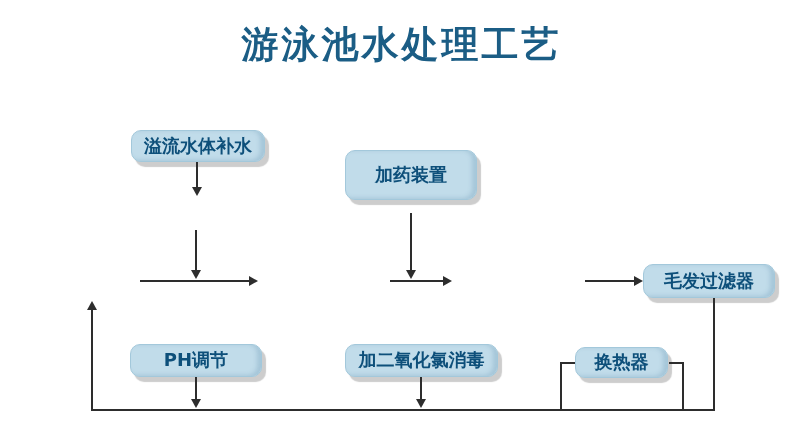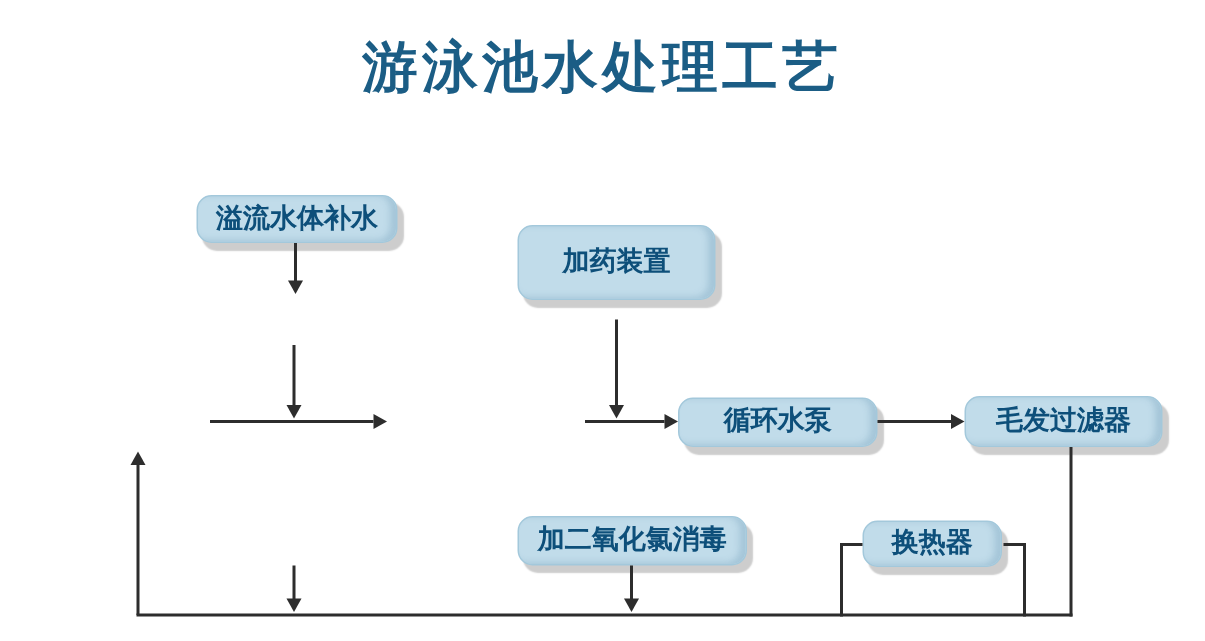--- a/index.html
+++ b/index.html
@@ -39,28 +39,28 @@
     <span>溢流水体补水</span>
   </div>
 
 
 
 
   <div class="node" style="left:345px;top:150px;width:132px;height:50px">
     <span>加药装置</span>
   </div>
 
-  <div class="node" style="left:452px;top:265px;width:133px;height:33px">
-    <span>循环水泵</span>
-  </div>
 
   <div class="node" style="left:643px;top:264px;width:132px;height:34px">
     <span>毛发过滤器</span>
   </div>
 
+  <div class="node" style="left:130px;top:344px;width:132px;height:33px">
+    <span>PH调节</span>
+  </div>
 
   <div class="node" style="left:345px;top:344px;width:153px;height:33px">
     <span>加二氧化氯消毒</span>
   </div>
 
   <div class="node" style="left:575px;top:347px;width:93px;height:31px">
     <span>换热器</span>
   </div>
 
   <div class="ln lnv" style="left:196px;top:162px;height:26px"></div>

